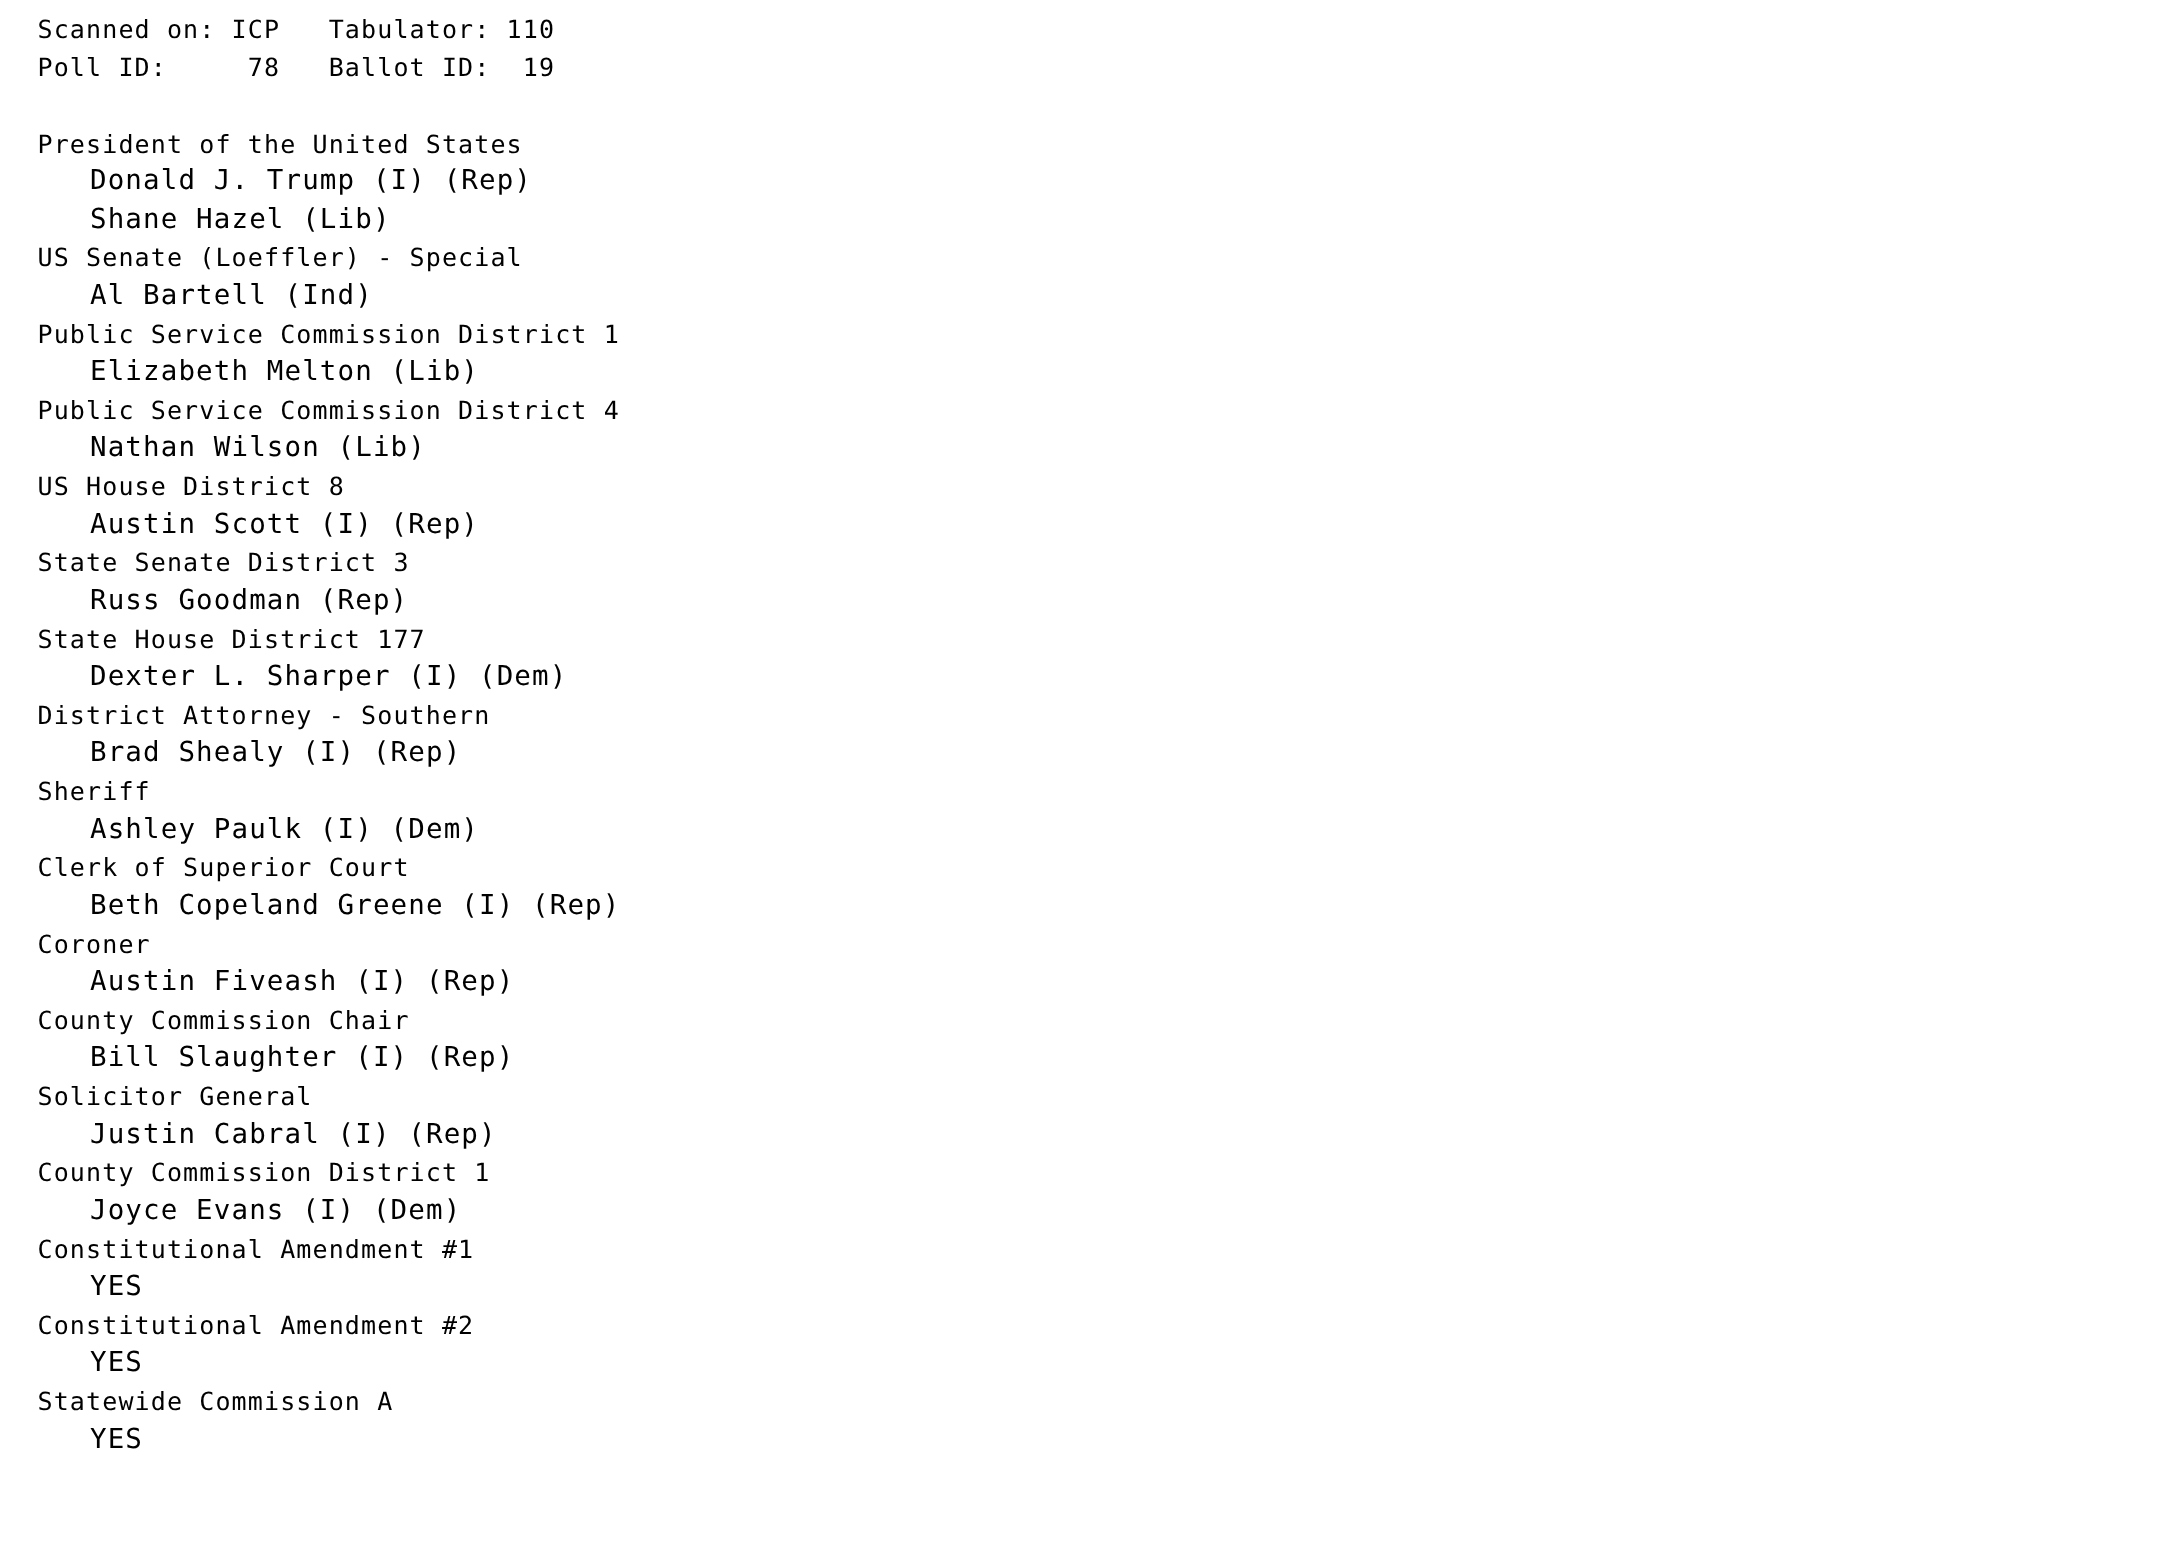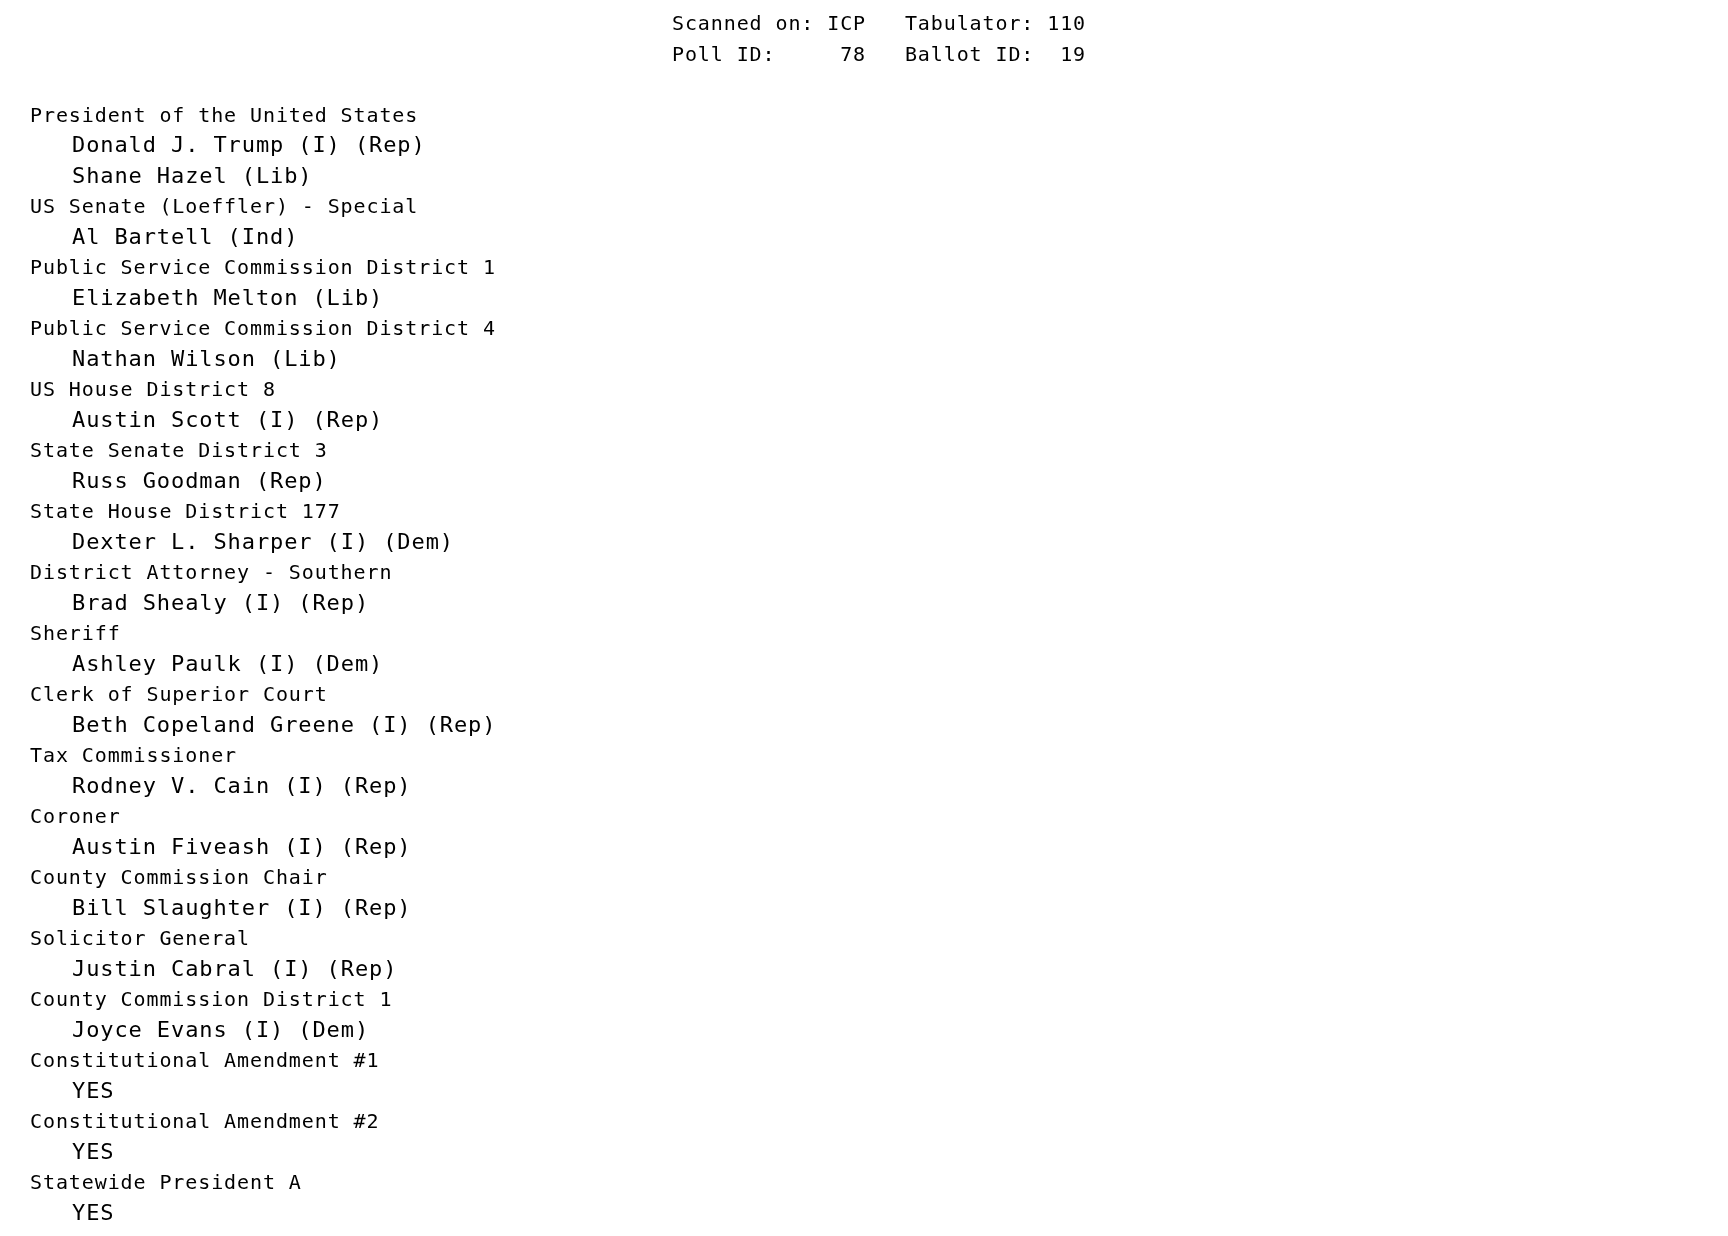--- a/index.html
+++ b/index.html
@@ -17,21 +17,20 @@
   .sheet {
     padding: 8px 0 0 30px;
     box-sizing: border-box;
   }
   .line {
     font-size: 20px;
     line-height: 30.5px;
     letter-spacing: 0.9px;
     white-space: pre;
     font-weight: 400;
-    text-align: center;
   }
   .header-block {
     margin-bottom: 0;
   }
   .spacer {
     height: 30.5px;
   }
   .contest {
     font-size: 20px;
     line-height: 30.5px;
@@ -96,24 +95,20 @@
       </div>
       <div class="race-row">
         <div class="contest">Sheriff</div>
         <div class="selection">Ashley Paulk (I) (Dem)</div>
       </div>
       <div class="race-row">
         <div class="contest">Clerk of Superior Court</div>
         <div class="selection">Beth Copeland Greene (I) (Rep)</div>
       </div>
       <div class="race-row">
-        <div class="contest">Tax Commissioner</div>
-        <div class="selection">Rodney V. Cain (I) (Rep)</div>
-      </div>
-      <div class="race-row">
         <div class="contest">Coroner</div>
         <div class="selection">Austin Fiveash (I) (Rep)</div>
       </div>
       <div class="race-row">
         <div class="contest">County Commission Chair</div>
         <div class="selection">Bill Slaughter (I) (Rep)</div>
       </div>
       <div class="race-row">
         <div class="contest">Solicitor General</div>
         <div class="selection">Justin Cabral (I) (Rep)</div>
@@ -124,18 +119,18 @@
       </div>
       <div class="race-row">
         <div class="contest">Constitutional Amendment #1</div>
         <div class="selection">YES</div>
       </div>
       <div class="race-row">
         <div class="contest">Constitutional Amendment #2</div>
         <div class="selection">YES</div>
       </div>
       <div class="race-row">
-        <div class="contest">Statewide President A</div>
+        <div class="contest">Statewide Commission A</div>
         <div class="selection">YES</div>
       </div>
     </div>
 
 </div>
 
 </body></html>

